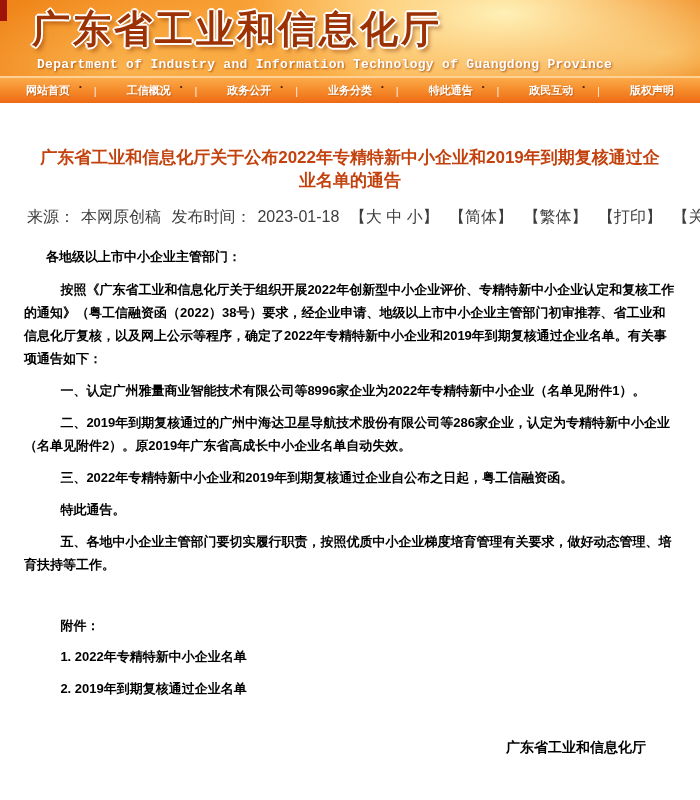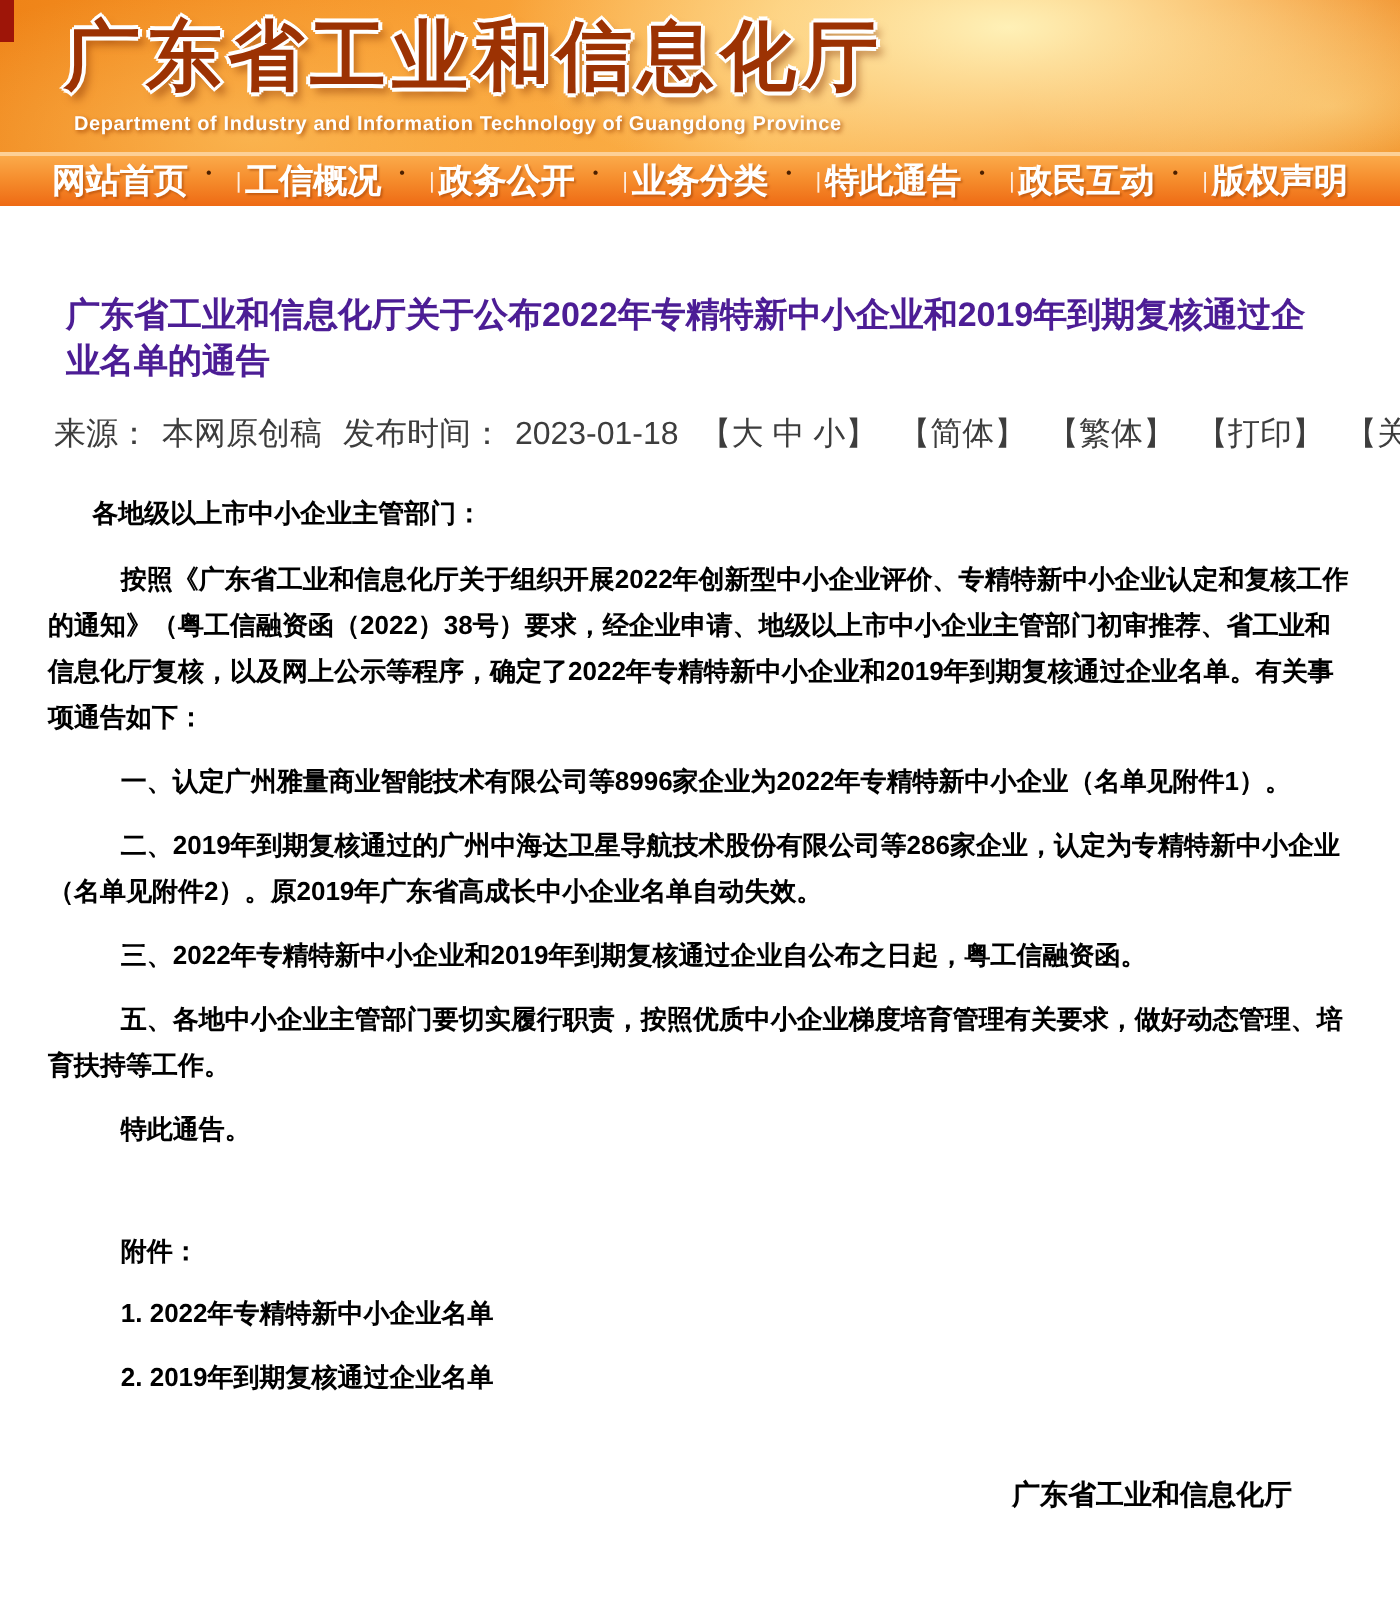--- a/index.html
+++ b/index.html
@@ -23,40 +23,41 @@
     font-size:38px;font-weight:900;letter-spacing:3px;line-height:56px;
     color:#9c3203;
     text-shadow:
       -2px 0 0 #fff, 2px 0 0 #fff, 0 -2px 0 #fff, 0 2px 0 #fff,
       -1px -1px 0 #fff, 1px -1px 0 #fff, -1px 1px 0 #fff, 1px 1px 0 #fff,
       3px 4px 4px rgba(130,45,0,.55);
     white-space:nowrap;
   }
   .banner-sub{
     position:absolute;left:37px;top:57px;
-    font-size:10px;font-weight:700;color:#ffffff;letter-spacing:.3px;
+    font-size:13px;font-weight:700;color:#ffffff;letter-spacing:.3px;
     text-shadow:1px 1px 2px rgba(160,65,0,.8);
     white-space:nowrap;
+    font-family:Liberation Mono, monospace;
   }
   
   .nav{
     height:25px;border-top:2px solid #fdd096;
     background:linear-gradient(180deg,#fbaa4a 0%, #f58b2b 50%, #ee6a14 100%);
     display:flex;align-items:center;justify-content:space-between;
     padding:0 26px;
   }
   .nav-item{display:flex;align-items:center;cursor:pointer;}
-  .nav-label{font-size:17px;font-weight:700;color:#ffffff;text-shadow:1px 1px 1px rgba(150,60,0,.45);white-space:nowrap;}
+  .nav-label{font-size:11px;font-weight:700;color:#ffffff;text-shadow:1px 1px 1px rgba(150,60,0,.45);white-space:nowrap;}
   .nav-bullet{font-size:8px;color:#4c2000;margin-left:9px;transform:translateY(-4px);}
   .nav-divider{font-size:11px;color:rgba(255,255,255,.85);margin-left:12px;}
   
   .article{padding:0 24px;color:#000;}
   .article-title{
-    width:634px;margin:43px auto 0;
-    font-size:17px;line-height:23px;font-weight:700;color:#4c1d95;
+    width:634px;margin:43px auto 0;text-align:center;
+    font-size:17px;line-height:23px;font-weight:700;color:#c2410c;
   }
   .meta{
     margin-top:15px;text-align:center;font-size:16px;color:#3d3d3d;
     white-space:nowrap;
   }
   .meta .seg{margin:0 3px;}
   .meta .ctl{cursor:pointer;}
   .body{margin-top:17px;font-size:13px;line-height:23px;font-weight:600;color:#000;}
   .salutation{text-indent:1.7em;margin:10px 0;}
   .para{text-indent:2.8em;margin:9px 0;}
@@ -123,22 +124,22 @@
     <span class="seg ctl">【打印】</span>
     <span class="seg ctl">【关闭】</span>
   </div>
 
   <div class="body">
     <p class="salutation">各地级以上市中小企业主管部门：</p>
     <p class="para">按照《广东省工业和信息化厅关于组织开展2022年创新型中小企业评价、专精特新中小企业认定和复核工作的通知》（粤工信融资函（2022）38号）要求，经企业申请、地级以上市中小企业主管部门初审推荐、省工业和信息化厅复核，以及网上公示等程序，确定了2022年专精特新中小企业和2019年到期复核通过企业名单。有关事项通告如下：</p>
     <p class="para">一、认定广州雅量商业智能技术有限公司等8996家企业为2022年专精特新中小企业（名单见附件1）。</p>
     <p class="para">二、2019年到期复核通过的广州中海达卫星导航技术股份有限公司等286家企业，认定为专精特新中小企业（名单见附件2）。原2019年广东省高成长中小企业名单自动失效。</p>
     <p class="para">三、2022年专精特新中小企业和2019年到期复核通过企业自公布之日起，粤工信融资函。</p>
+    <p class="para">特此通告。</p>
     <p class="para">五、各地中小企业主管部门要切实履行职责，按照优质中小企业梯度培育管理有关要求，做好动态管理、培育扶持等工作。</p>
-    <p class="para">特此通告。</p>
 
     <div class="attach">
       <p class="attach-label">附件：</p>
       <p class="attach-item">1. 2022年专精特新中小企业名单</p>
       <p class="attach-item">2. 2019年到期复核通过企业名单</p>
     </div>
 
     <div class="sig-name">广东省工业和信息化厅</div>
 
   </div>

